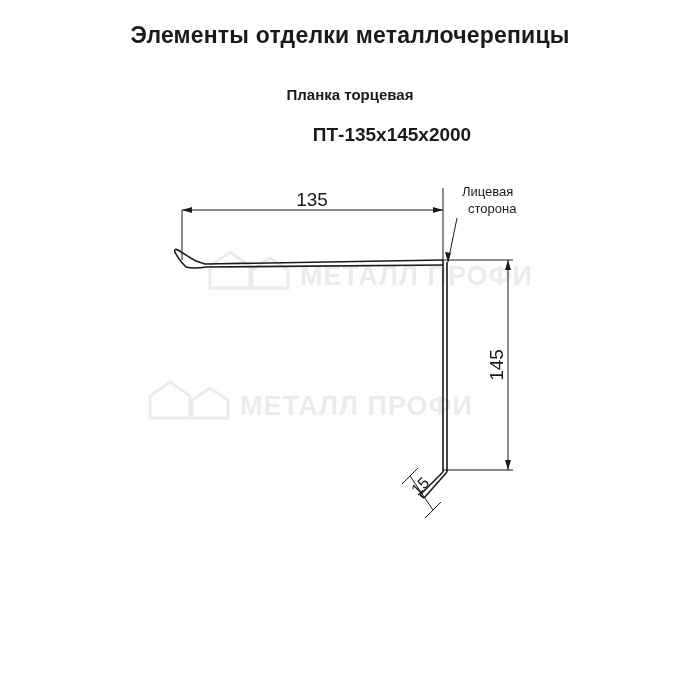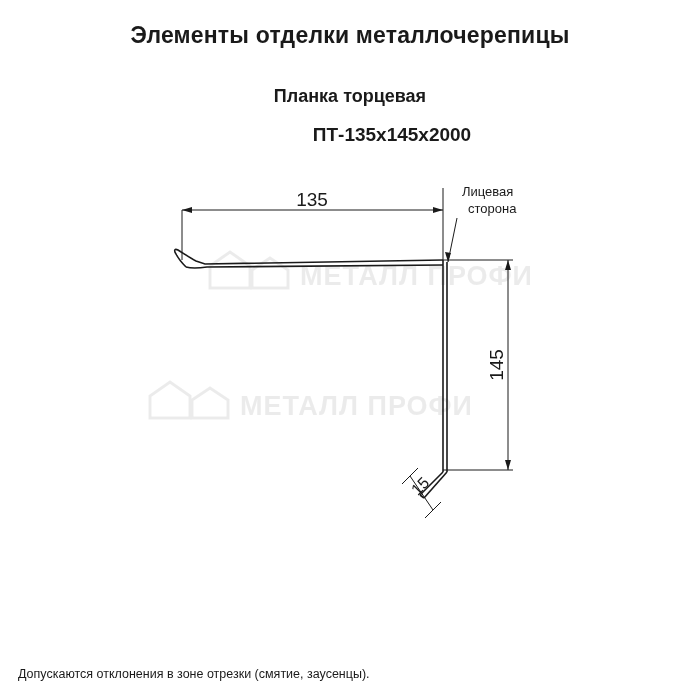--- a/index.html
+++ b/index.html
@@ -28,21 +28,21 @@
     font-size: 23px;
     font-weight: bold;
     letter-spacing: 0.2px;
   }
   .subtitle {
     position: absolute;
     top: 86px;
     left: 0;
     width: 700px;
     text-align: center;
-    font-size: 18px;
+    font-size: 15px;
     font-weight: bold;
   }
   .code {
     position: absolute;
     top: 124px;
     left: 0;
     width: 700px;
     text-align: center;
     font-size: 19px;
     font-weight: bold;
@@ -167,16 +167,15 @@
 
       <text class="small-dim" x="424" y="340" text-anchor="middle" transform="rotate(-45 424 340)">15</text>
 
       <text class="note-label" x="462" y="46">Лицевая</text>
       <text class="note-label" x="468" y="63">сторона</text>
 
     </svg>
   </div>
 
   <div class="footer">
-    <div>Допускаются отклонения в зоне отрезки (смятие, заусенцы).</div>
   </div>
 
 </div>
 
 </body></html>

